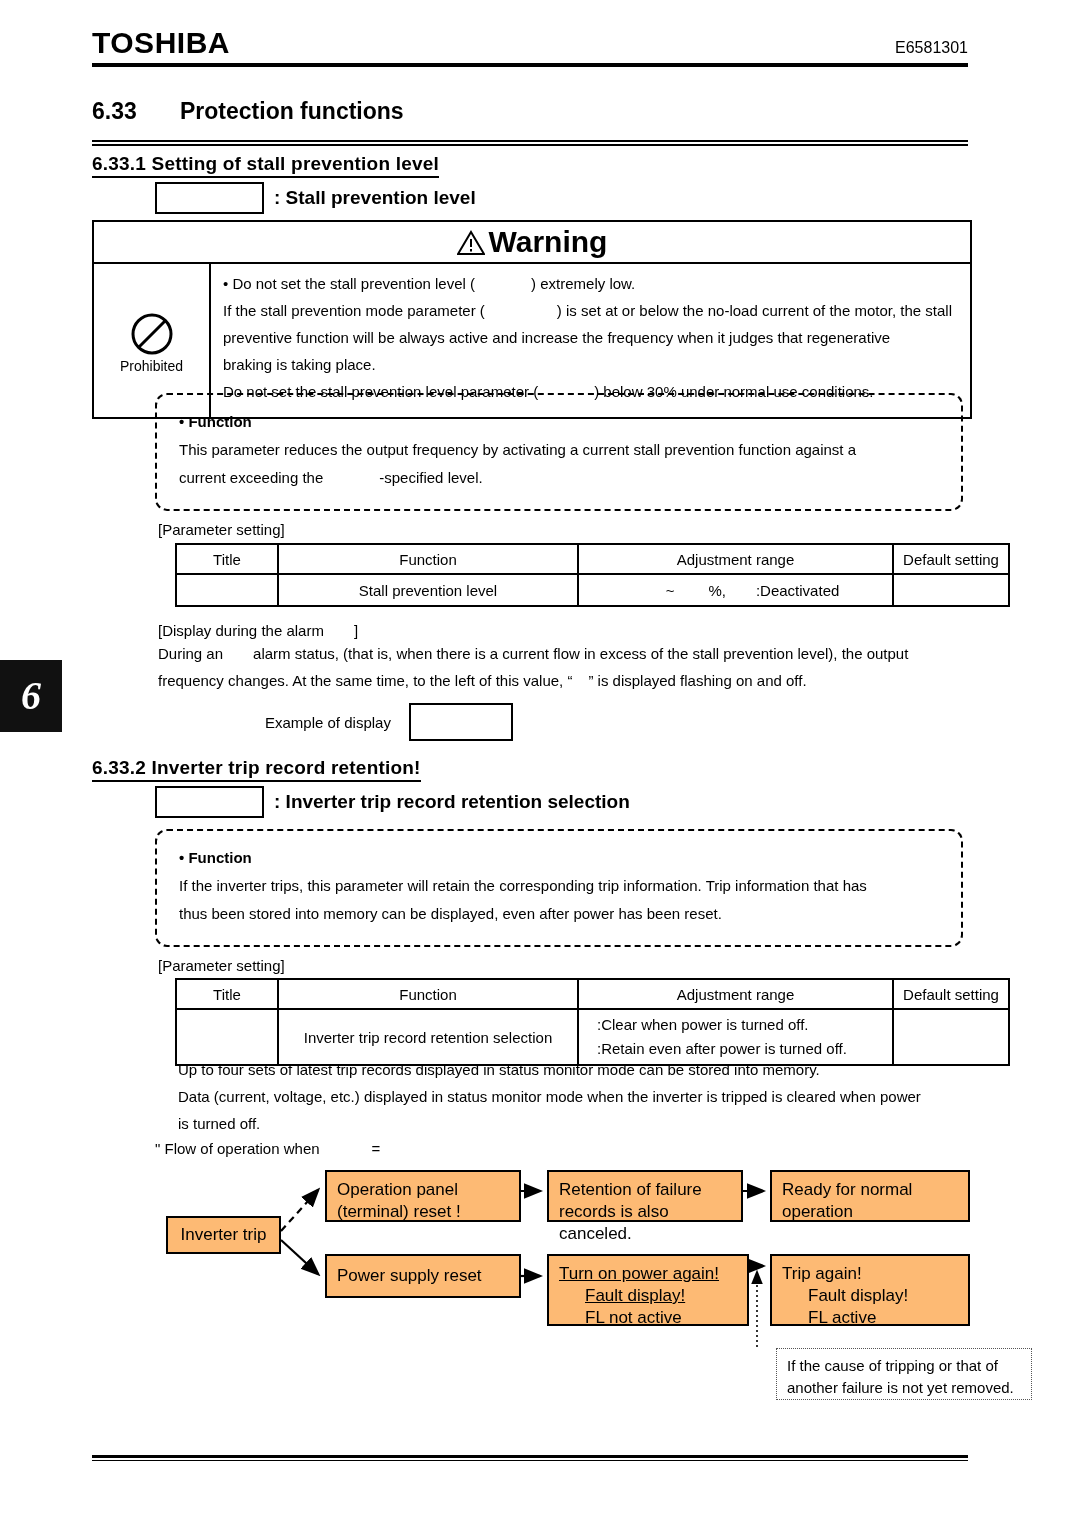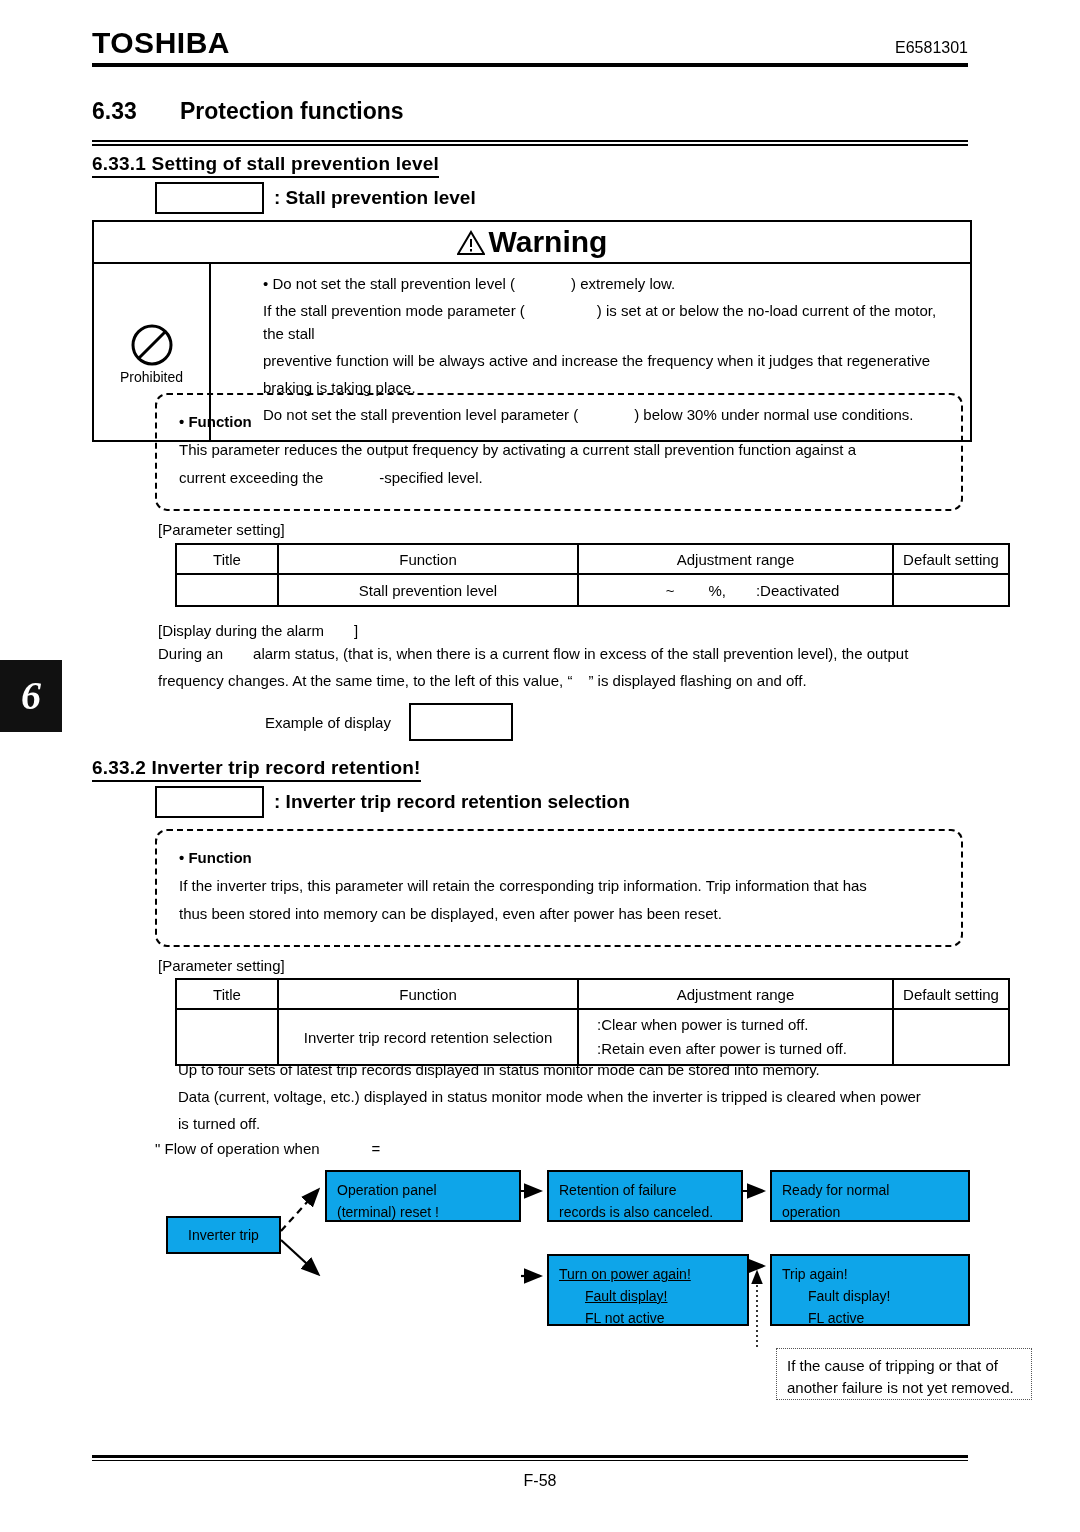--- a/index.html
+++ b/index.html
@@ -43,21 +43,21 @@
   .warn-title{height:40px;border-bottom:2px solid #000;display:flex;align-items:center;
     justify-content:center;gap:4px;}
   .warn-title .wtxt{font-size:30px;font-weight:bold;line-height:1;}
   .tri{position:relative;width:28px;height:25px;}
   .tri svg{display:block;}
   .warn-body{display:flex;}
   .warn-icon{width:115px;border-right:2px solid #000;display:flex;flex-direction:column;
     align-items:center;justify-content:center;padding:8px 0 6px;}
   .proh{width:48px;height:48px;}
   .proh-lbl{font-size:14px;}
-  .warn-text{flex:1;padding:8px 12px 10px 12px;margin-left:40px;}
+  .warn-text{flex:1;padding:8px 12px 10px 12px;}
   .warn-text p{margin:0 0 4px 0;font-size:15px;line-height:23px;}
   .warn-text p.first{text-indent:-9px;padding-left:9px;}
   .blank-inline{display:inline-block;width:56px;}
   .blank-inline.w2{width:72px;}
 
   
   .fnbox{position:absolute;border:2px dashed #000;border-radius:12px;padding:14px 22px 16px;}
   #fn1{left:155px;top:393px;width:760px;}
   #fn2{left:155px;top:829px;width:760px;}
   .fn-title{font-size:15px;font-weight:bold;margin:0 0 6px 0;}
@@ -98,22 +98,22 @@
   .exdisp .box{width:100px;height:34px;border:2px solid #000;}
 
   #note-a{left:178px;top:1056px;width:790px;}
   #note-a p{margin:0;}
 
   
   .flow-cap{position:absolute;left:155px;top:1140px;font-size:15px;}
   .flow-cap .gapf{display:inline-block;width:52px;}
 
   .flow{position:absolute;left:150px;top:1158px;width:830px;height:250px;}
-  .fbox{position:absolute;border:2px solid #000;background:#0ea5e9;
-    font-size:14px;line-height:22px;padding:7px 10px;box-sizing:border-box;}
+  .fbox{position:absolute;border:2px solid #000;background:#fdba74;
+    font-size:17px;line-height:22px;padding:7px 10px;box-sizing:border-box;}
   .fbox .ind{padding-left:26px;}
 
   #b-trip{left:16px;top:58px;width:115px;height:38px;display:flex;align-items:center;
     justify-content:center;padding:0;}
   #b-op{left:175px;top:12px;width:196px;height:52px;}
   #b-ret{left:397px;top:12px;width:196px;height:52px;}
   #b-ready{left:620px;top:12px;width:200px;height:52px;}
   #b-pwr{left:175px;top:96px;width:196px;height:44px;display:flex;align-items:center;padding:0 10px;}
   #b-turn{left:397px;top:96px;width:202px;height:72px;text-decoration:underline;}
   #b-again{left:620px;top:96px;width:200px;height:72px;}
@@ -309,35 +309,35 @@
     <div class="fbox" id="b-ret">
       <div>Retention of failure</div>
       <div>records is also canceled.</div>
     </div>
 
     <div class="fbox" id="b-ready">
       <div>Ready for normal</div>
       <div>operation</div>
     </div>
 
+    <div class="fbox" id="b-pwr">Power supply reset</div>
 
     <div class="fbox" id="b-turn">
       <div>Turn on power again!</div>
       <div class="ind">Fault display!</div>
       <div class="ind">FL not active</div>
     </div>
 
     <div class="fbox" id="b-again">
       <div>Trip again!</div>
       <div class="ind">Fault display!</div>
       <div class="ind">FL active</div>
     </div>
 
     <div class="note-dot">
       <div>If the cause of tripping or that of</div>
       <div>another failure is not yet removed.</div>
     </div>
   </div>
 
   <div class="foot-rule"></div>
-  <div class="foot-num">F-58</div>
 
 </div>
 
 </body></html>

